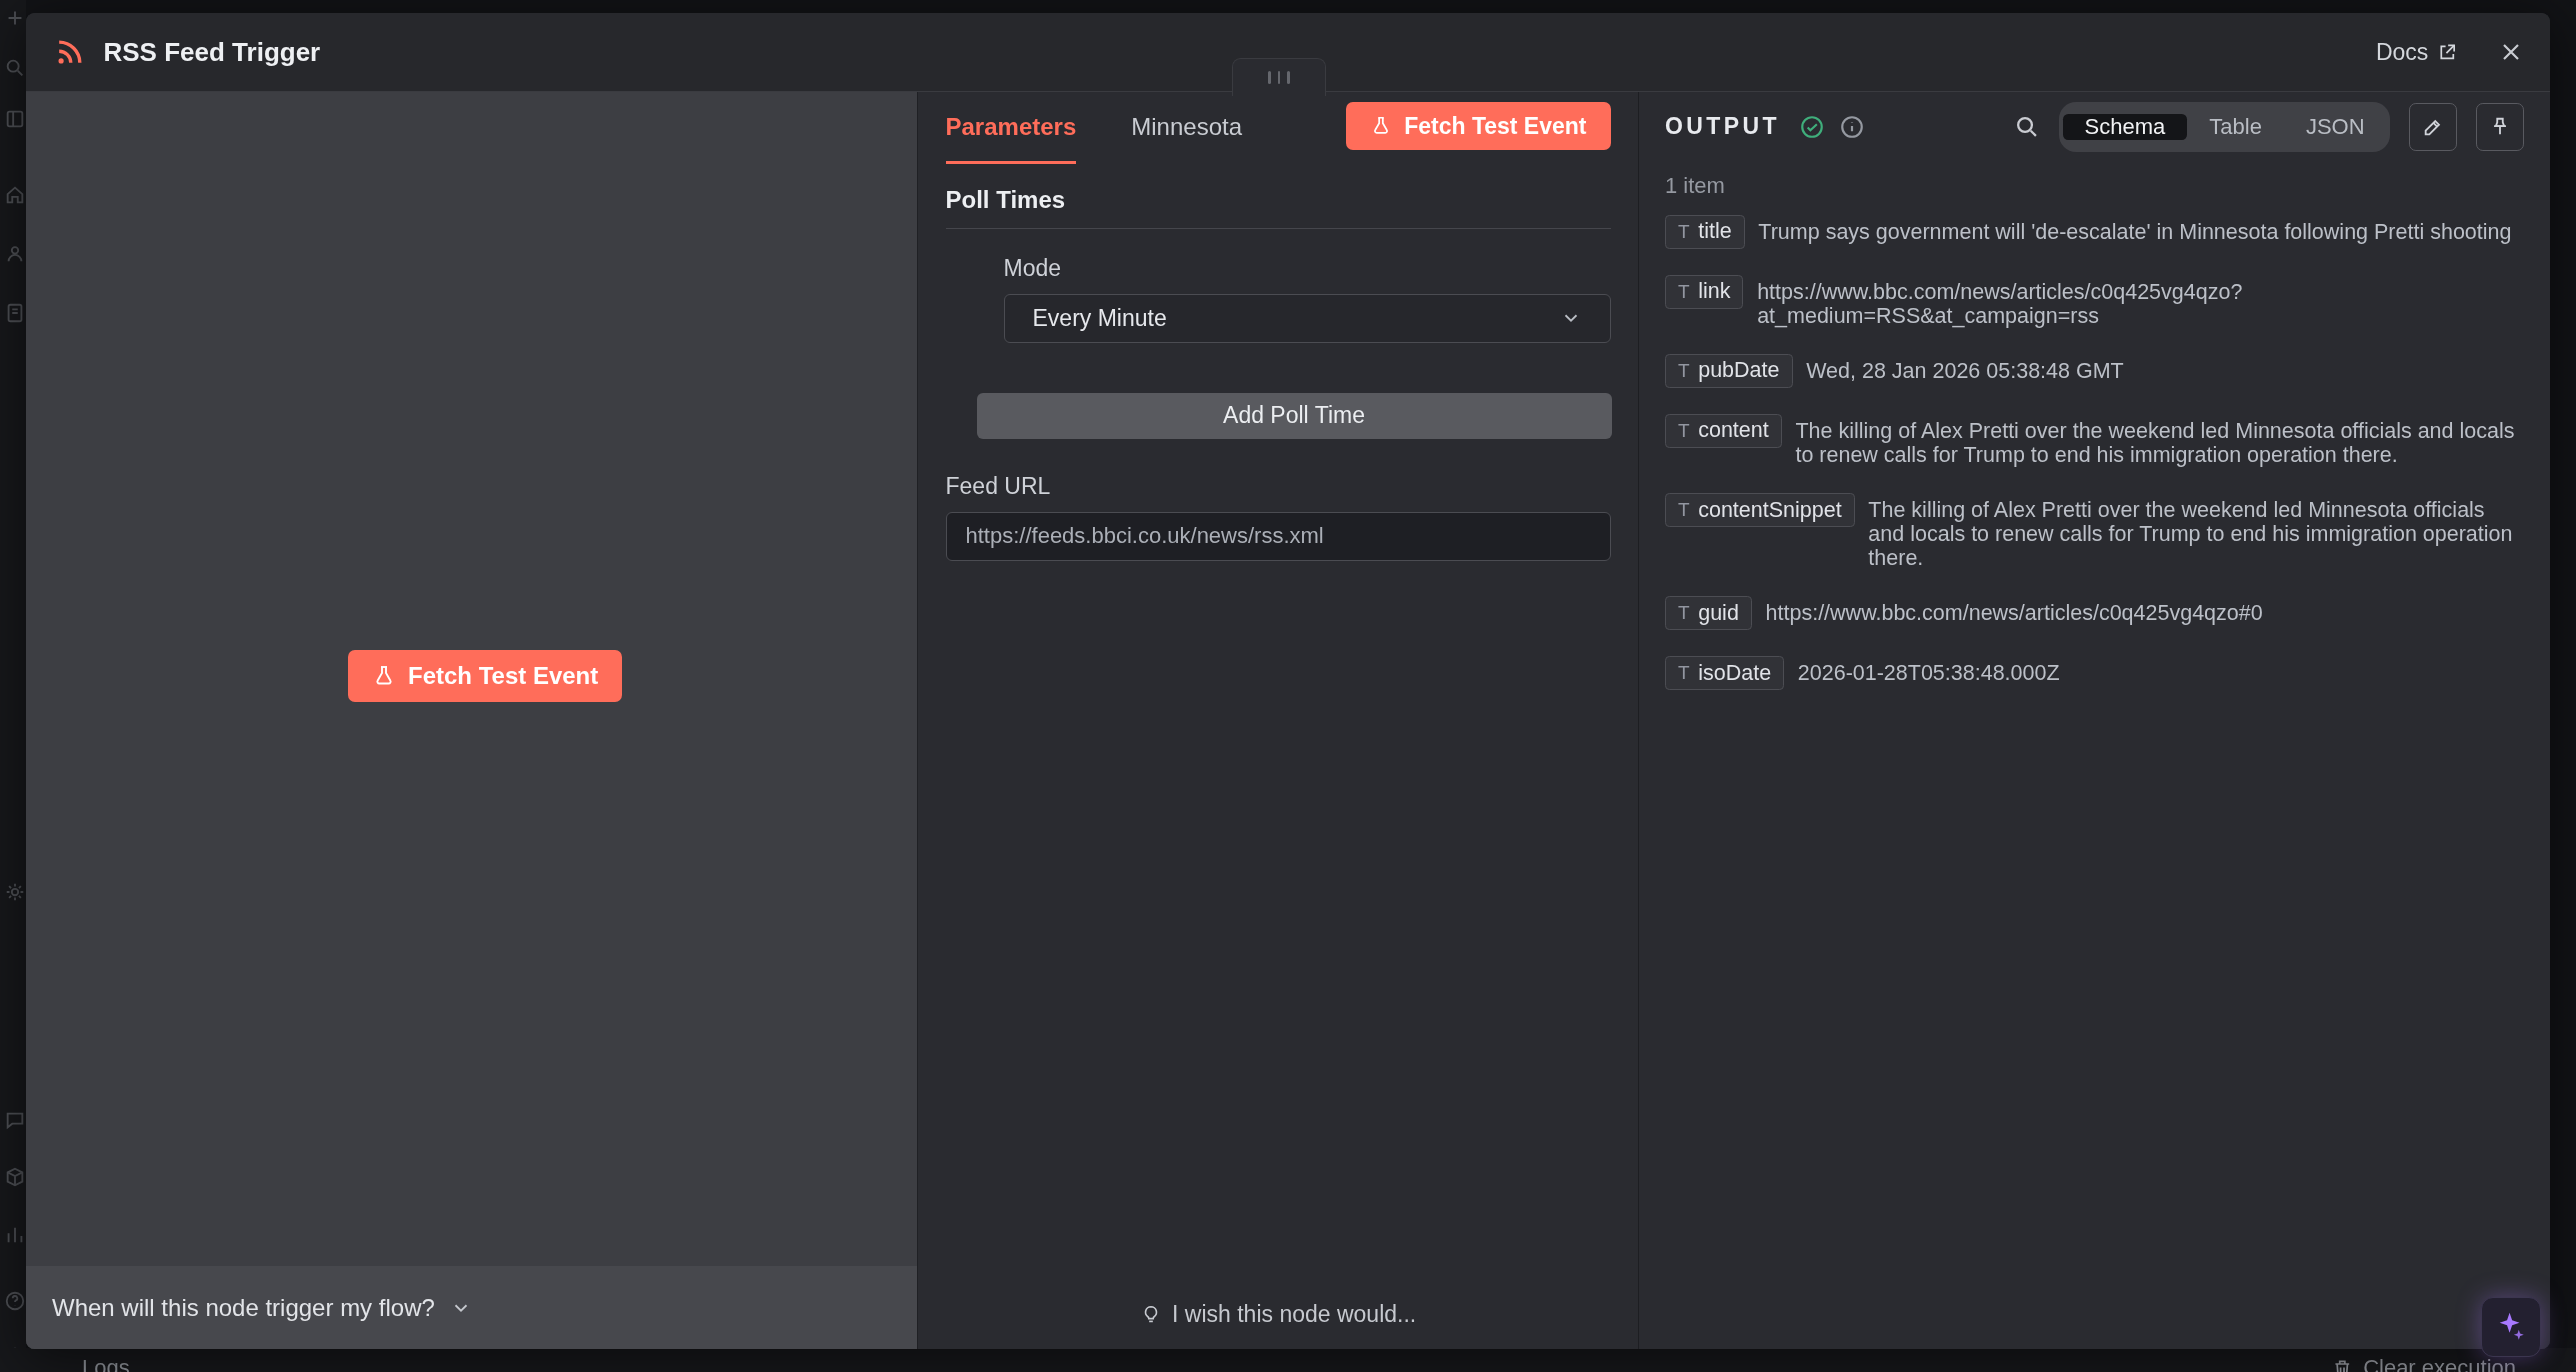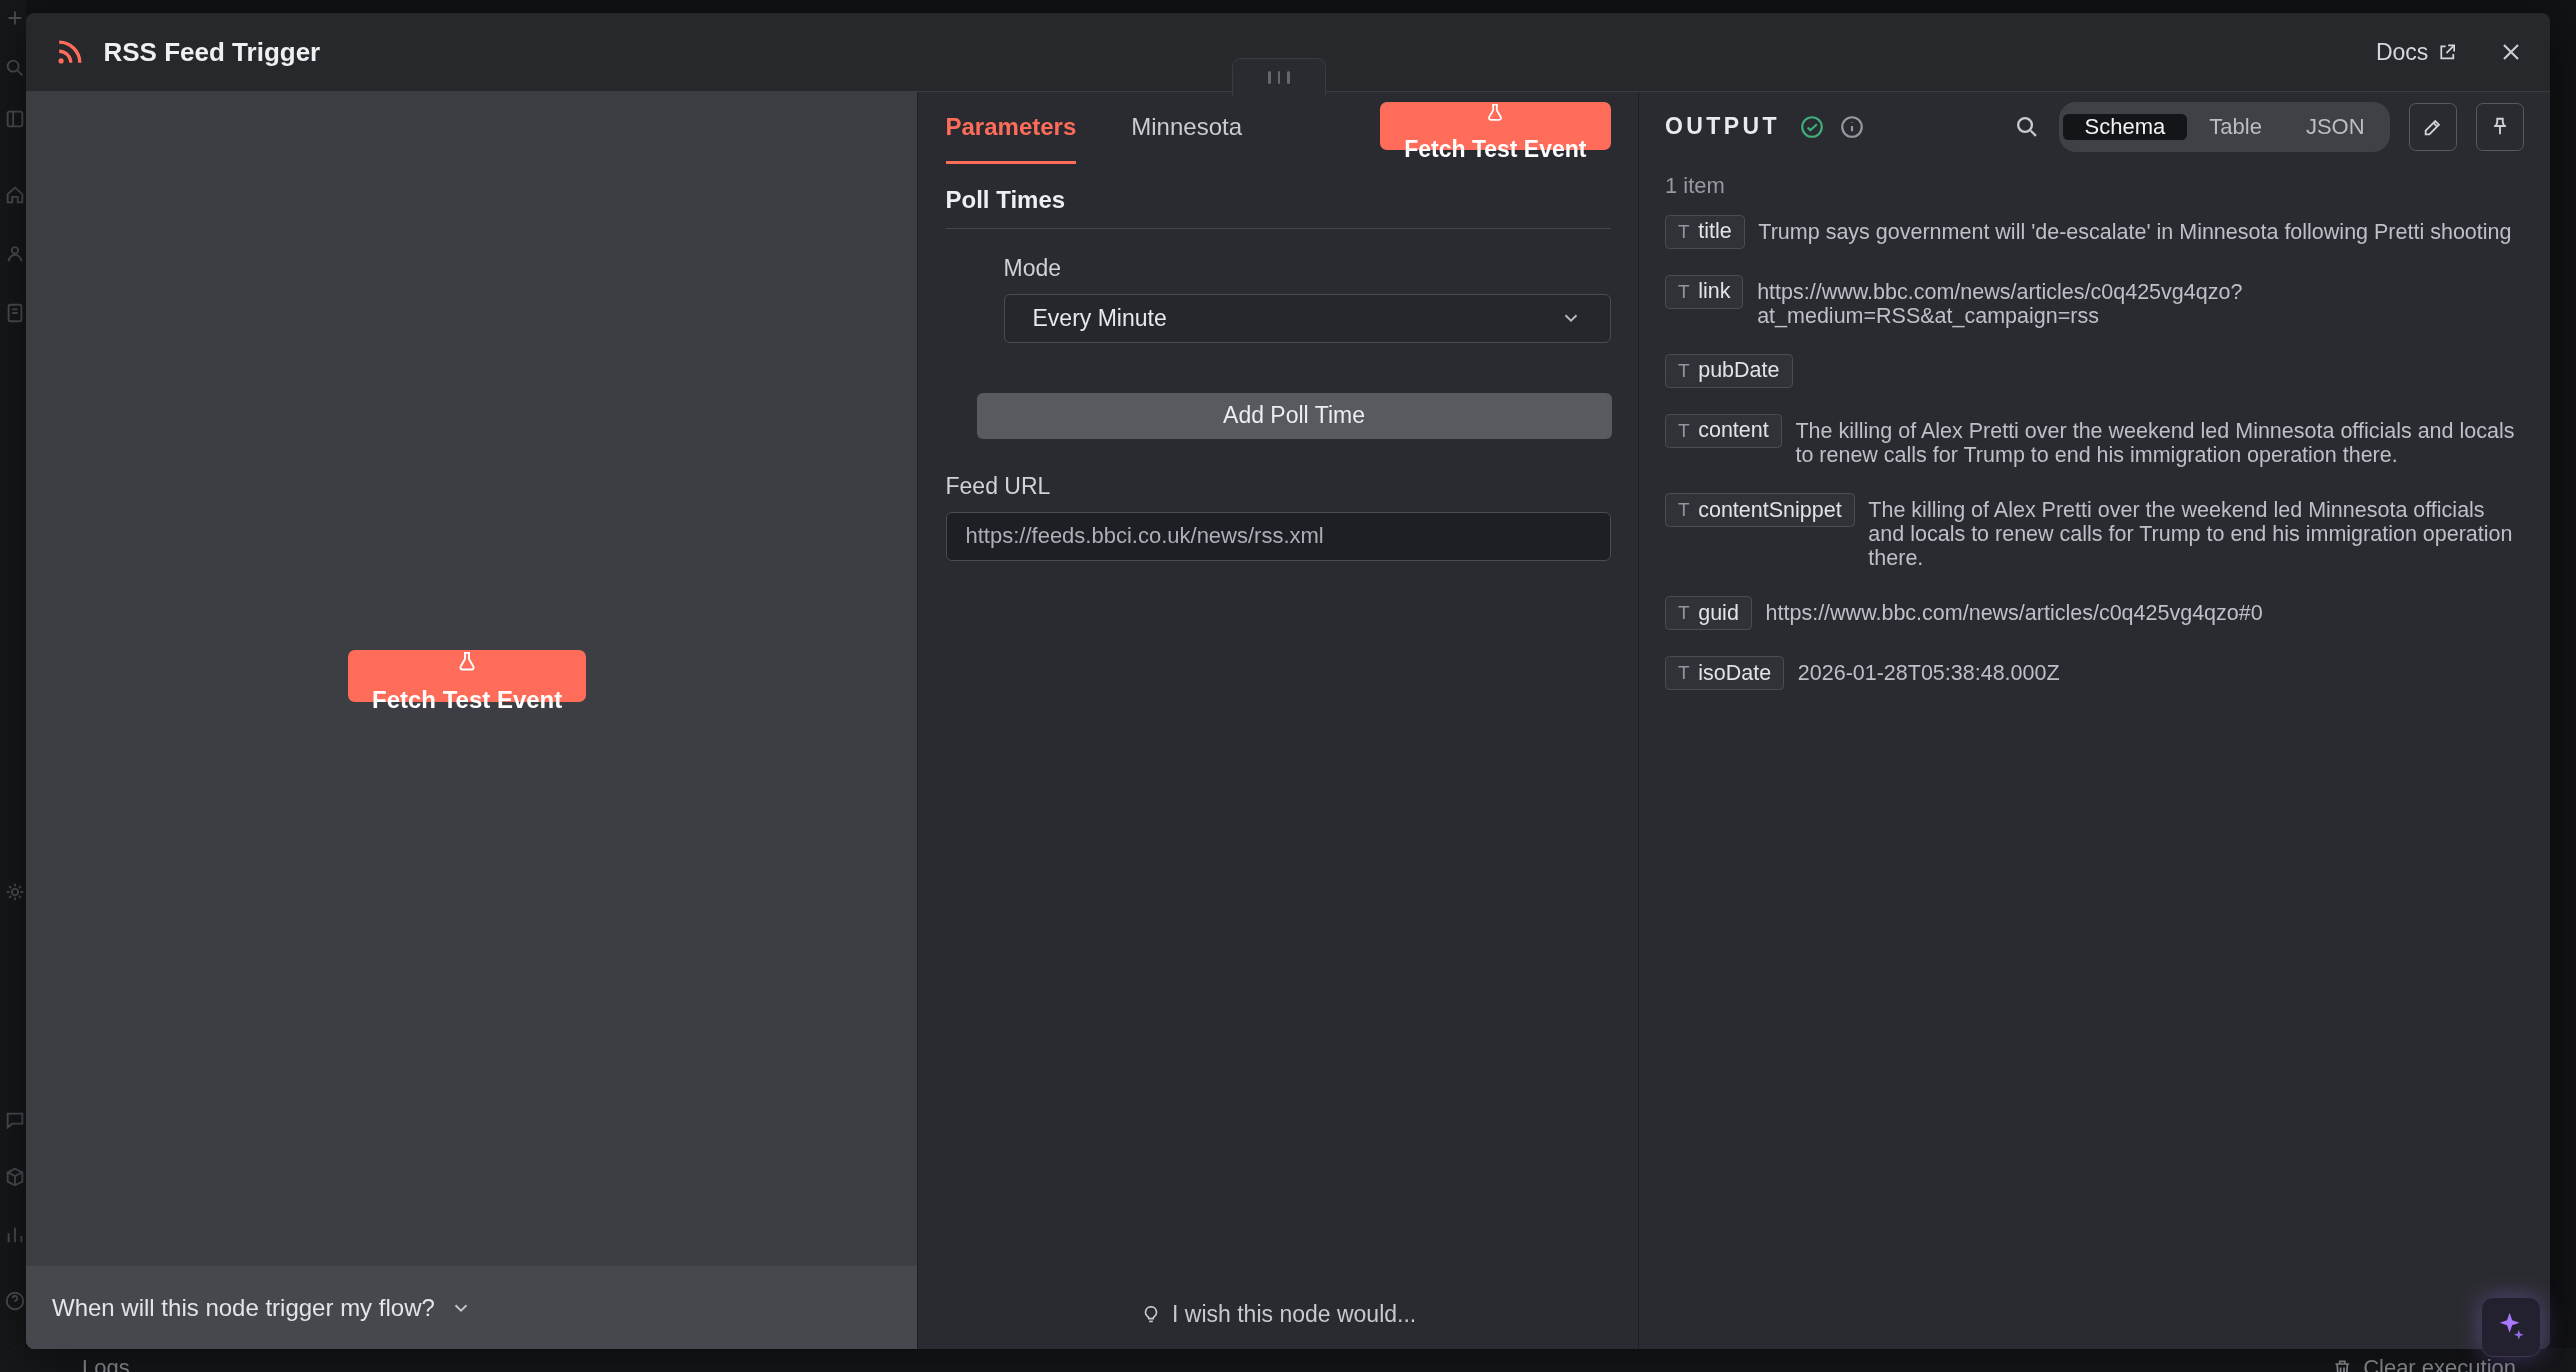--- a/index.html
+++ b/index.html
@@ -48,21 +48,20 @@
 
   .panels{position:absolute;top:79px;left:0;right:0;bottom:0;display:flex}
 
   
   .input-panel{width:891px;background:#3d3e43;position:relative}
   .btn-orange{
     display:inline-flex;align-items:center;gap:12px;
     background:var(--accent);color:#fff;border:none;border-radius:6.9px;
     font-size:24px;font-weight:600;height:52px;padding:0 24px;cursor:pointer;
     font-family:inherit;
-    flex-direction:column;
   }
   .input-fetch{position:absolute;left:322px;top:558px}
   .input-footer{
     position:absolute;left:0;right:0;bottom:0;height:83px;background:#47484d;
     display:flex;align-items:center;padding:0 26px;gap:15.5px;cursor:pointer;
   }
   .input-footer span{font-size:24px;color:#e2e4e8}
   .input-footer .chev{color:#c4c7cd}
 
   
@@ -385,20 +384,21 @@
             <span class="skey">link</span>
           </span>
           <span class="sval">https://www.bbc.com/news/articles/c0q425vg4qzo?at_medium=RSS&amp;at_campaign=rss</span>
         </div>
 
         <div class="srow">
           <span class="sbadge">
             <span class="ticon">T</span>
             <span class="skey">pubDate</span>
           </span>
+          <span class="sval">Wed, 28 Jan 2026 05:38:48 GMT</span>
         </div>
 
         <div class="srow">
           <span class="sbadge">
             <span class="ticon">T</span>
             <span class="skey">content</span>
           </span>
           <span class="sval">The killing of Alex Pretti over the weekend led Minnesota officials and locals to renew calls for Trump to end his immigration operation there.</span>
         </div>
 

